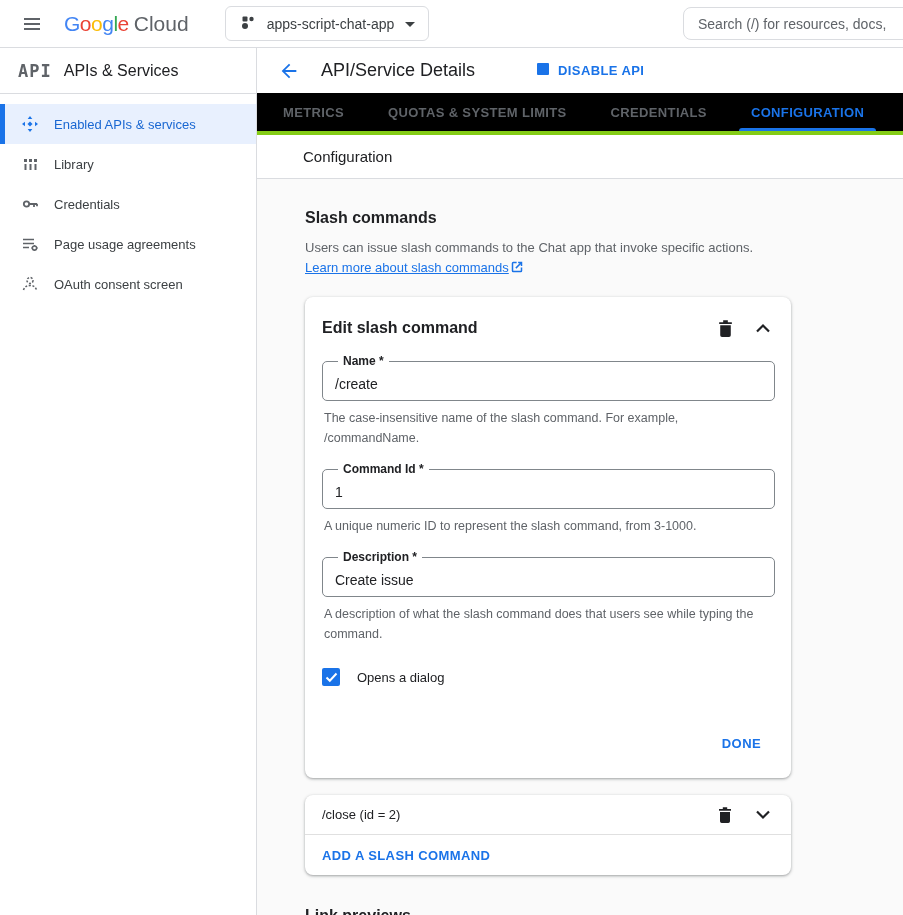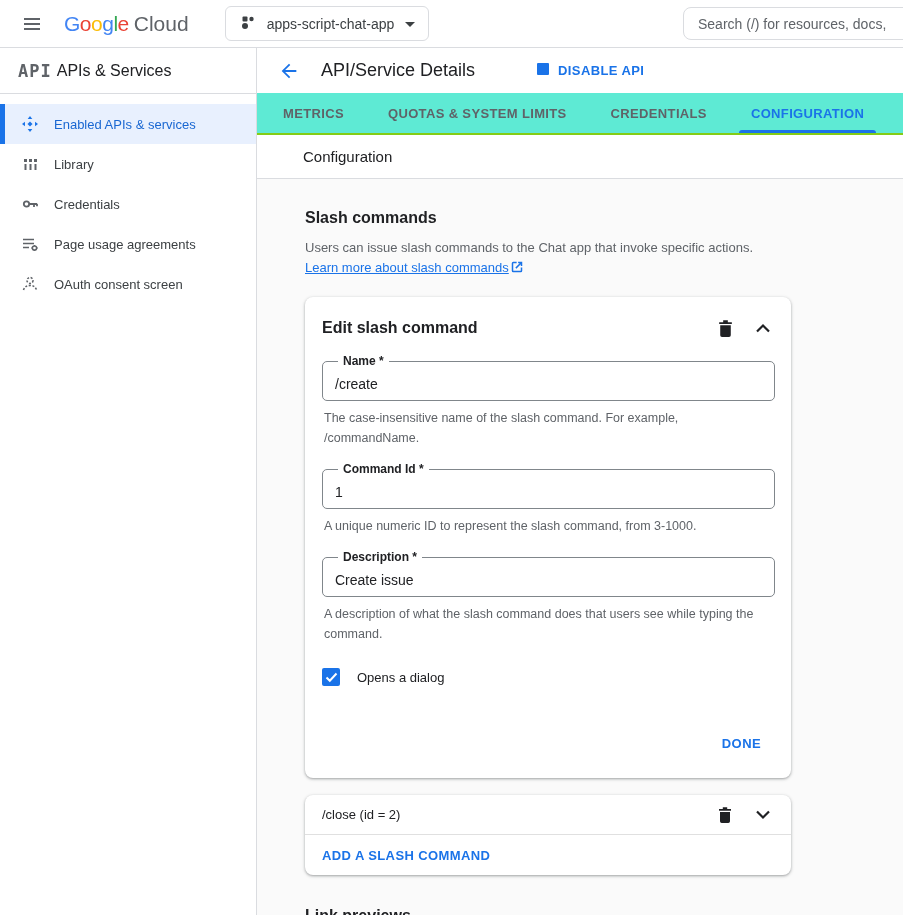--- a/index.html
+++ b/index.html
@@ -33,21 +33,21 @@
   }
   .search-box::placeholder { color:#5f6368; opacity:1; }
 
   
   .shell { display:flex; height:867px; }
 
   
   .sidebar { width:257px; border-right:1px solid #dadce0; background:#fff; flex:none; }
   .sidebar-header {
     height:46px; border-bottom:1px solid #dadce0;
-    display:flex; align-items:center; gap:5px; padding-left:18px;text-align:center;
+    display:flex; align-items:center; gap:12px; padding-left:18px;text-align:center;
   }
   .api-glyph {
     font-family:"DejaVu Sans Mono", monospace; font-weight:bold;
     font-size:17px; color:#5f6368; letter-spacing:1px;
   }
   .sidebar-title { font-size:16px; color:#202124; }
   .nav { padding-top:10px; }
   .nav-item {
     height:40px; display:flex; align-items:center; gap:15px;
     padding-left:21px; color:#3c4043; cursor:pointer; position:relative;
@@ -62,21 +62,21 @@
   .main { flex:1; display:flex; flex-direction:column; min-width:0; }
   .page-header { height:45px; display:flex; align-items:center; padding-left:21px; background:#fff; }
   .back-btn { cursor:pointer; display:flex; align-items:center; }
   .page-title { font-size:18px; color:#202124; margin-left:21px; }
   .disable-btn {
     margin-left:62px; display:flex; align-items:flex-start; gap:9px;
     color:#1a73e8; font-size:13px; font-weight:bold; letter-spacing:0.4px; cursor:pointer;
   }
   .disable-sq { width:12px; height:12px; background:#1a73e8; border-radius:1px; }
 
-  .tabs { height:42px; display:flex; align-items:stretch; padding-left:4px; border-bottom:2px solid #84cc16; background:#5eead4; }
+  .tabs { height:42px; display:flex; align-items:stretch; padding-left:4px; border-bottom:4px solid #84cc16; background:#000000; }
   .tab {
     padding:0 22px; display:flex; align-items:center; position:relative;
     font-size:13px; font-weight:bold; letter-spacing:0.35px; color:#5f6368; cursor:pointer;
   }
   .tab.active { color:#1a73e8; }
   .tab.active::after {
     content:""; position:absolute; left:10px; right:10px; bottom:0; height:3px;
     background:#1a73e8; border-radius:3px 3px 0 0;
   }
 

